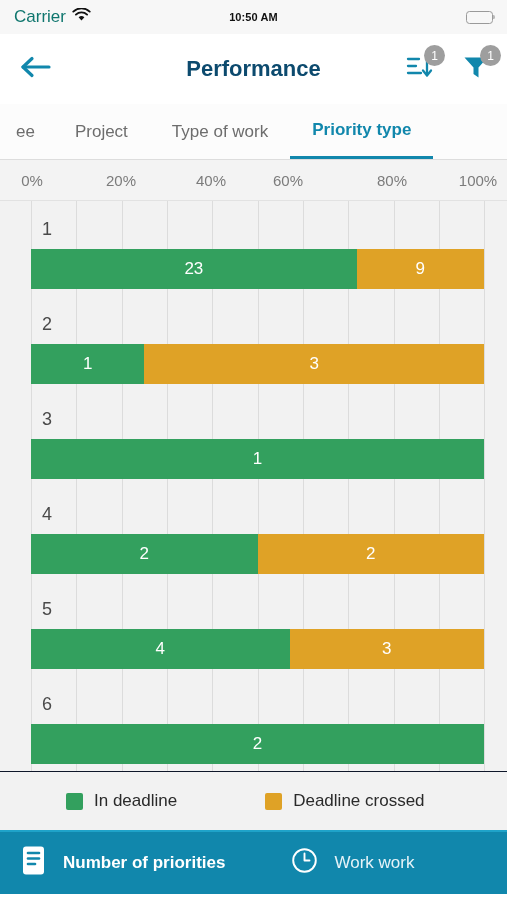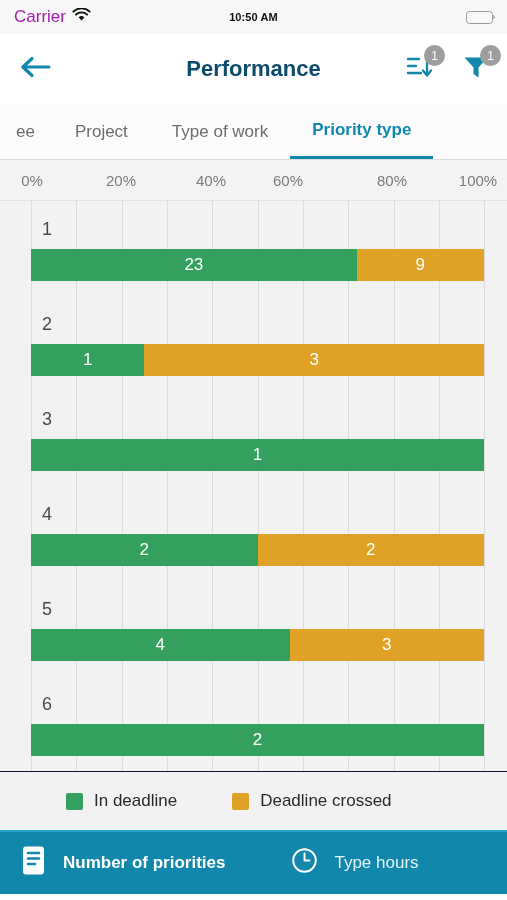--- a/index.html
+++ b/index.html
@@ -24,21 +24,21 @@
     align-items: center;
     padding: 0 14px;
     box-sizing: border-box;
     position: relative;
   }
   .status-left {
     display: flex;
     align-items: center;
     gap: 6px;
     font-size: 17px;
-    color: #a21caf;
+    color: #0f766e;
   }
   .status-center {
     position: absolute;
     left: 0; right: 0;
     text-align: center;
     font-size: 11px;
     font-weight: bold;
     color: #111;
     letter-spacing: .1px;
   }
@@ -196,21 +196,21 @@
     left: 42px;
     top: 18px;
     font-size: 18px;
     color: #4a4a4a;
   }
   .bar {
     position: absolute;
     left: 31px;
     right: 23px;
     top: 48px;
-    height: 32px;
+    height: 40px;
     display: flex;
     overflow: hidden;
   }
   .seg {
     display: flex;
     align-items: center;
     justify-content: center;
     color: #ffffff;
     font-size: 17px;
     box-sizing: border-box;
@@ -227,21 +227,21 @@
     border-top: 1px solid #0f172a;
   }
   .legend-item {
     display: flex;
     align-items: center;
     gap: 11px;
     font-size: 17px;
     color: #2a2a2a;
   }
   .legend-item:nth-child(1) { margin-left: 66px; }
-  .legend-item:nth-child(2) { margin-left: 55px; }
+  .legend-item:nth-child(2) { margin-left: 88px; }
   .swatch {
     width: 17px; height: 17px;
     border-radius: 2px;
   }
   .sw-green { background: #33a05e; }
   .sw-orange { background: #dfa226; }
 
   
   .bottom-bar {
     height: 62px;
@@ -424,15 +424,15 @@
     </span>
     <span>Number of priorities</span>
   </div>
   <div class="bottom-item">
     <span>
       <svg width="27" height="27" viewBox="0 0 27 27">
         <circle cx="13.5" cy="13.5" r="11.3" fill="none" stroke="#ffffff" stroke-width="1.9"></circle>
         <path d="M13.5 6.5 V13.5 H18.5" stroke="#ffffff" stroke-width="1.9" fill="none" stroke-linecap="round" stroke-linejoin="round"></path>
       </svg>
     </span>
-    <span>Type hours</span>
+    <span>Work work</span>
   </div>
 </div>
 
 </body></html>

